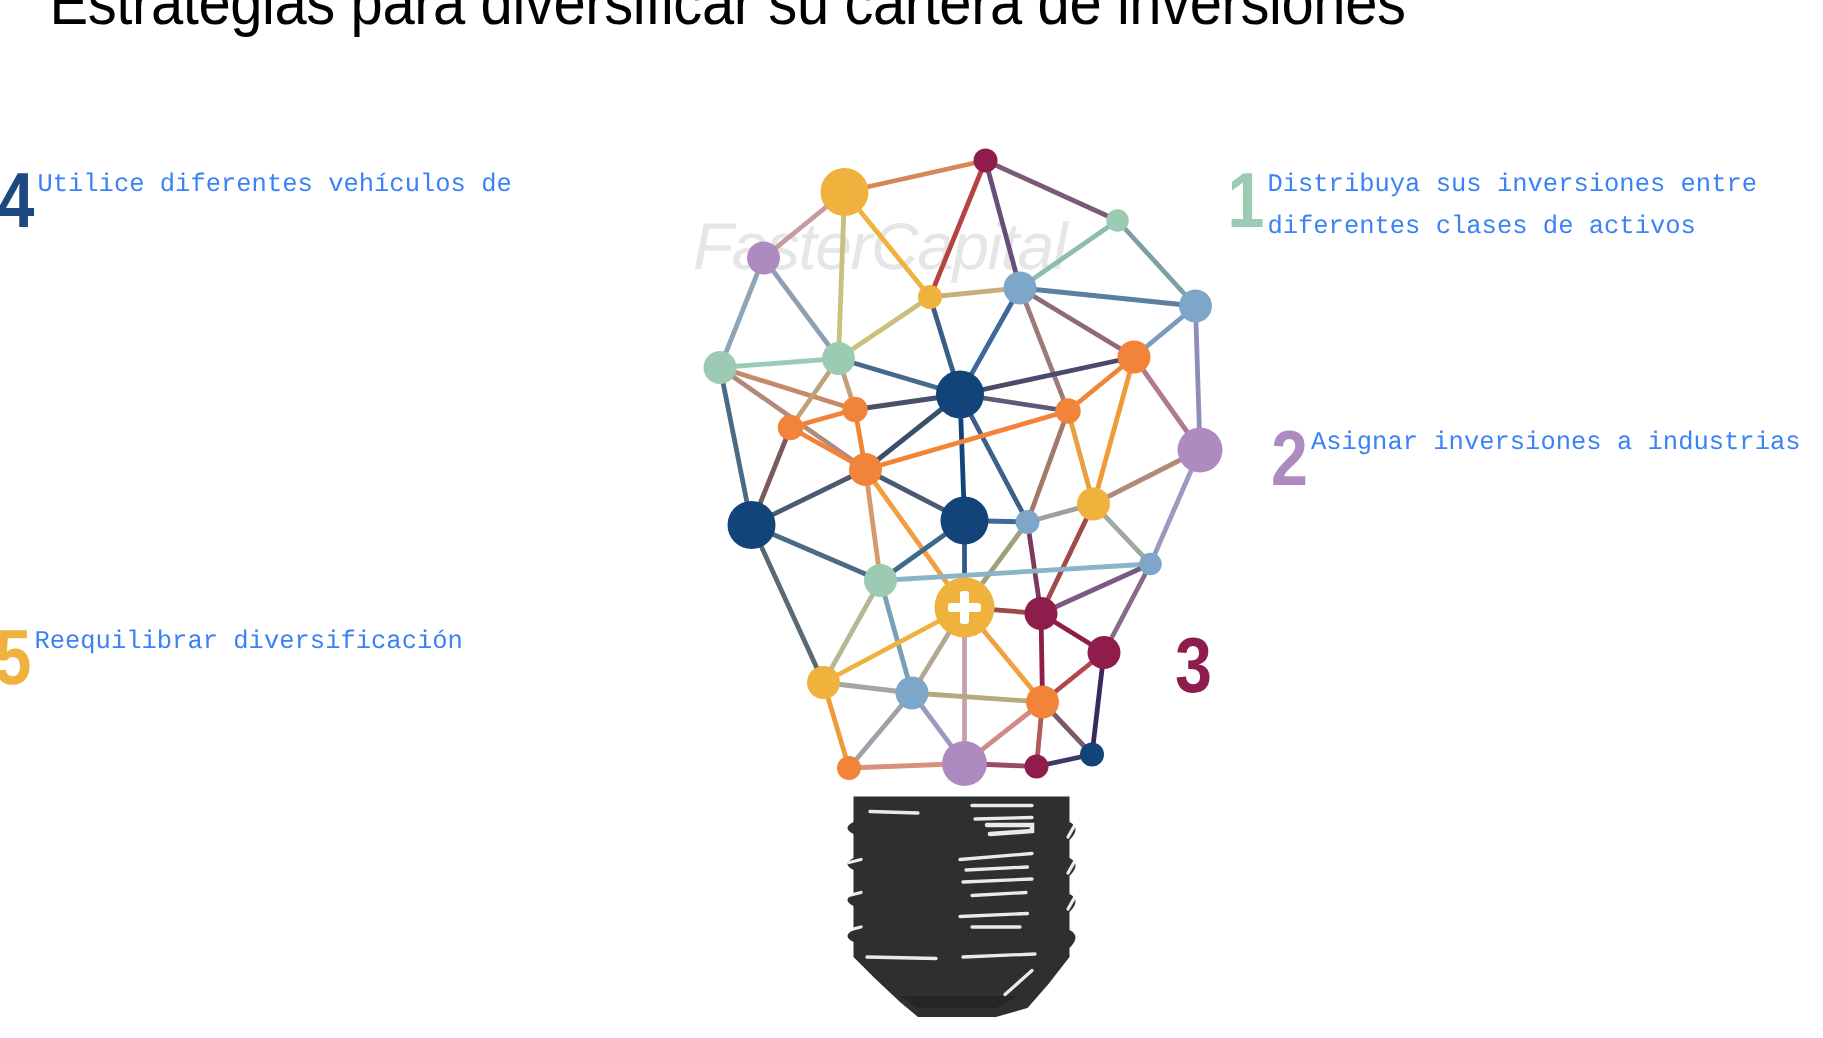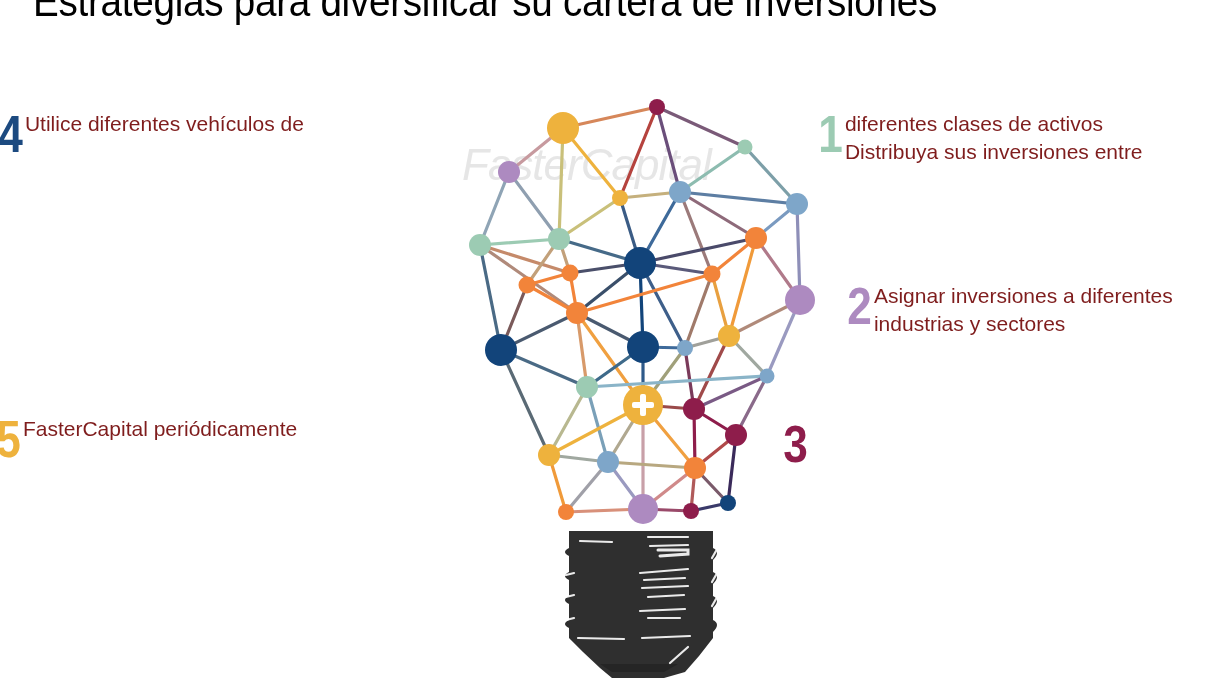--- a/index.html
+++ b/index.html
@@ -15,22 +15,22 @@
       letter-spacing: -0.3px;
     }
     .item { position: absolute; display: flex; align-items: flex-start; }
     .num {
       font-family: "Liberation Sans", sans-serif;
       font-weight: bold; font-size: 52px; line-height: 48px;
       transform: scaleX(0.85); transform-origin: right top;
       margin-right: 2px;
     }
     .txt {
-      font-family: Liberation Sans, sans-serif;
-      font-size: 21px; line-height: 28px; color: #7f1d1d;
+      font-family: Liberation Mono, monospace;
+      font-size: 17px; line-height: 28px; color: #3b82f6;
       white-space: nowrap;
     }
     .txt span { display: block; }
     #graphic { position: absolute; left: 0; top: 0; }
     .watermark {
       position: absolute; left: 462px; top: 140px;
       font-family: "Liberation Sans", sans-serif;
       font-size: 44px; color: rgba(200,200,200,0.45);
       letter-spacing: -1px; font-style: italic;
     }
@@ -43,37 +43,36 @@
 <div class="item" style="left:-6px; top:110px;">
   <div class="num" style="color:#1c4a80">4</div>
   <div class="txt">
     <span>Utilice diferentes vehículos de</span>
   </div>
 </div>
 
 <div class="item" style="left:-8px; top:415px;">
   <div class="num" style="color:#eeb23d">5</div>
   <div class="txt">
-    <span>FasterCapital periódicamente</span>
+    <span>Reequilibrar diversificación</span>
   </div>
 </div>
 
 <div class="item" style="left:814px; top:110px;">
   <div class="num" style="color:#9ccbb3">1</div>
   <div class="txt">
+    <span>Distribuya sus inversiones entre</span>
     <span>diferentes clases de activos</span>
-    <span>Distribuya sus inversiones entre</span>
   </div>
 </div>
 
 <div class="item" style="left:843px; top:282px;">
   <div class="num" style="color:#ad8ac0">2</div>
   <div class="txt">
-    <span>Asignar inversiones a diferentes</span>
-    <span>industrias y sectores</span>
+    <span>Asignar inversiones a industrias</span>
   </div>
 </div>
 
 <div class="item" style="left:779px; top:414px;">
   <div class="num" style="color:#8e1d4b; margin-top:6px;">3</div>
 </div>
 
 <div class="watermark">FasterCapital</div>
 
 <svg id="graphic" width="1215" height="692" viewBox="0 0 1215 692">

